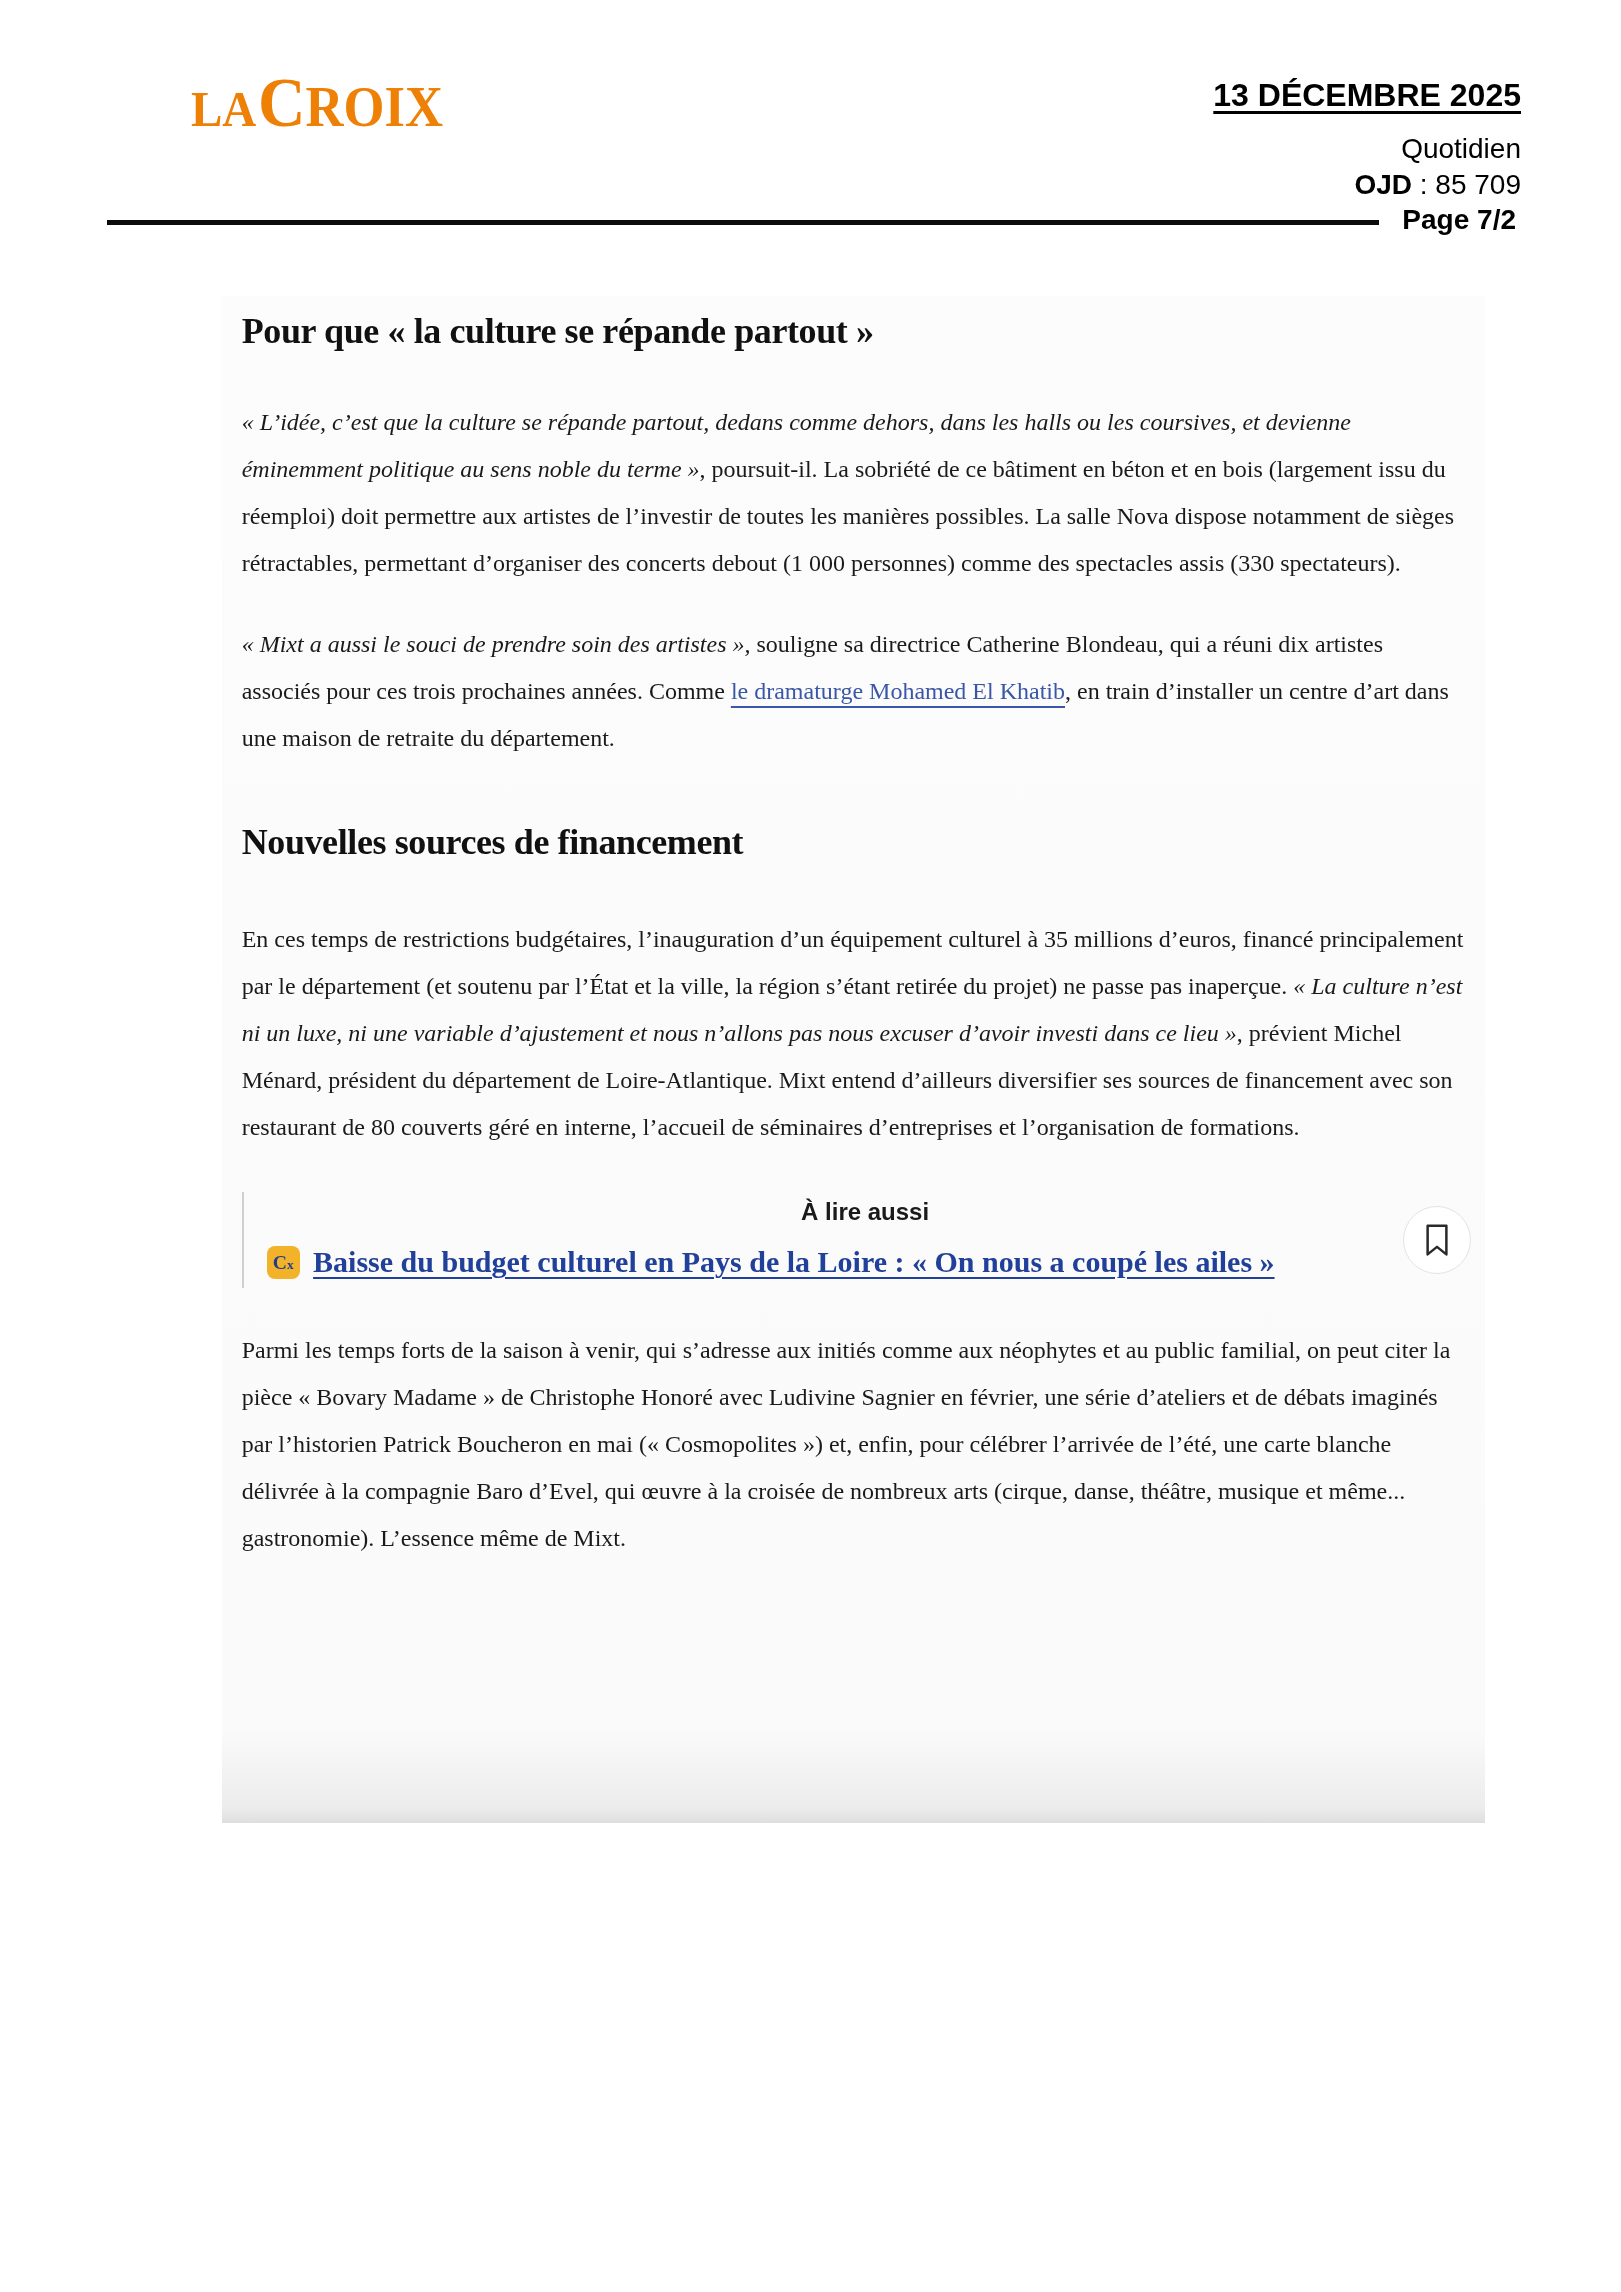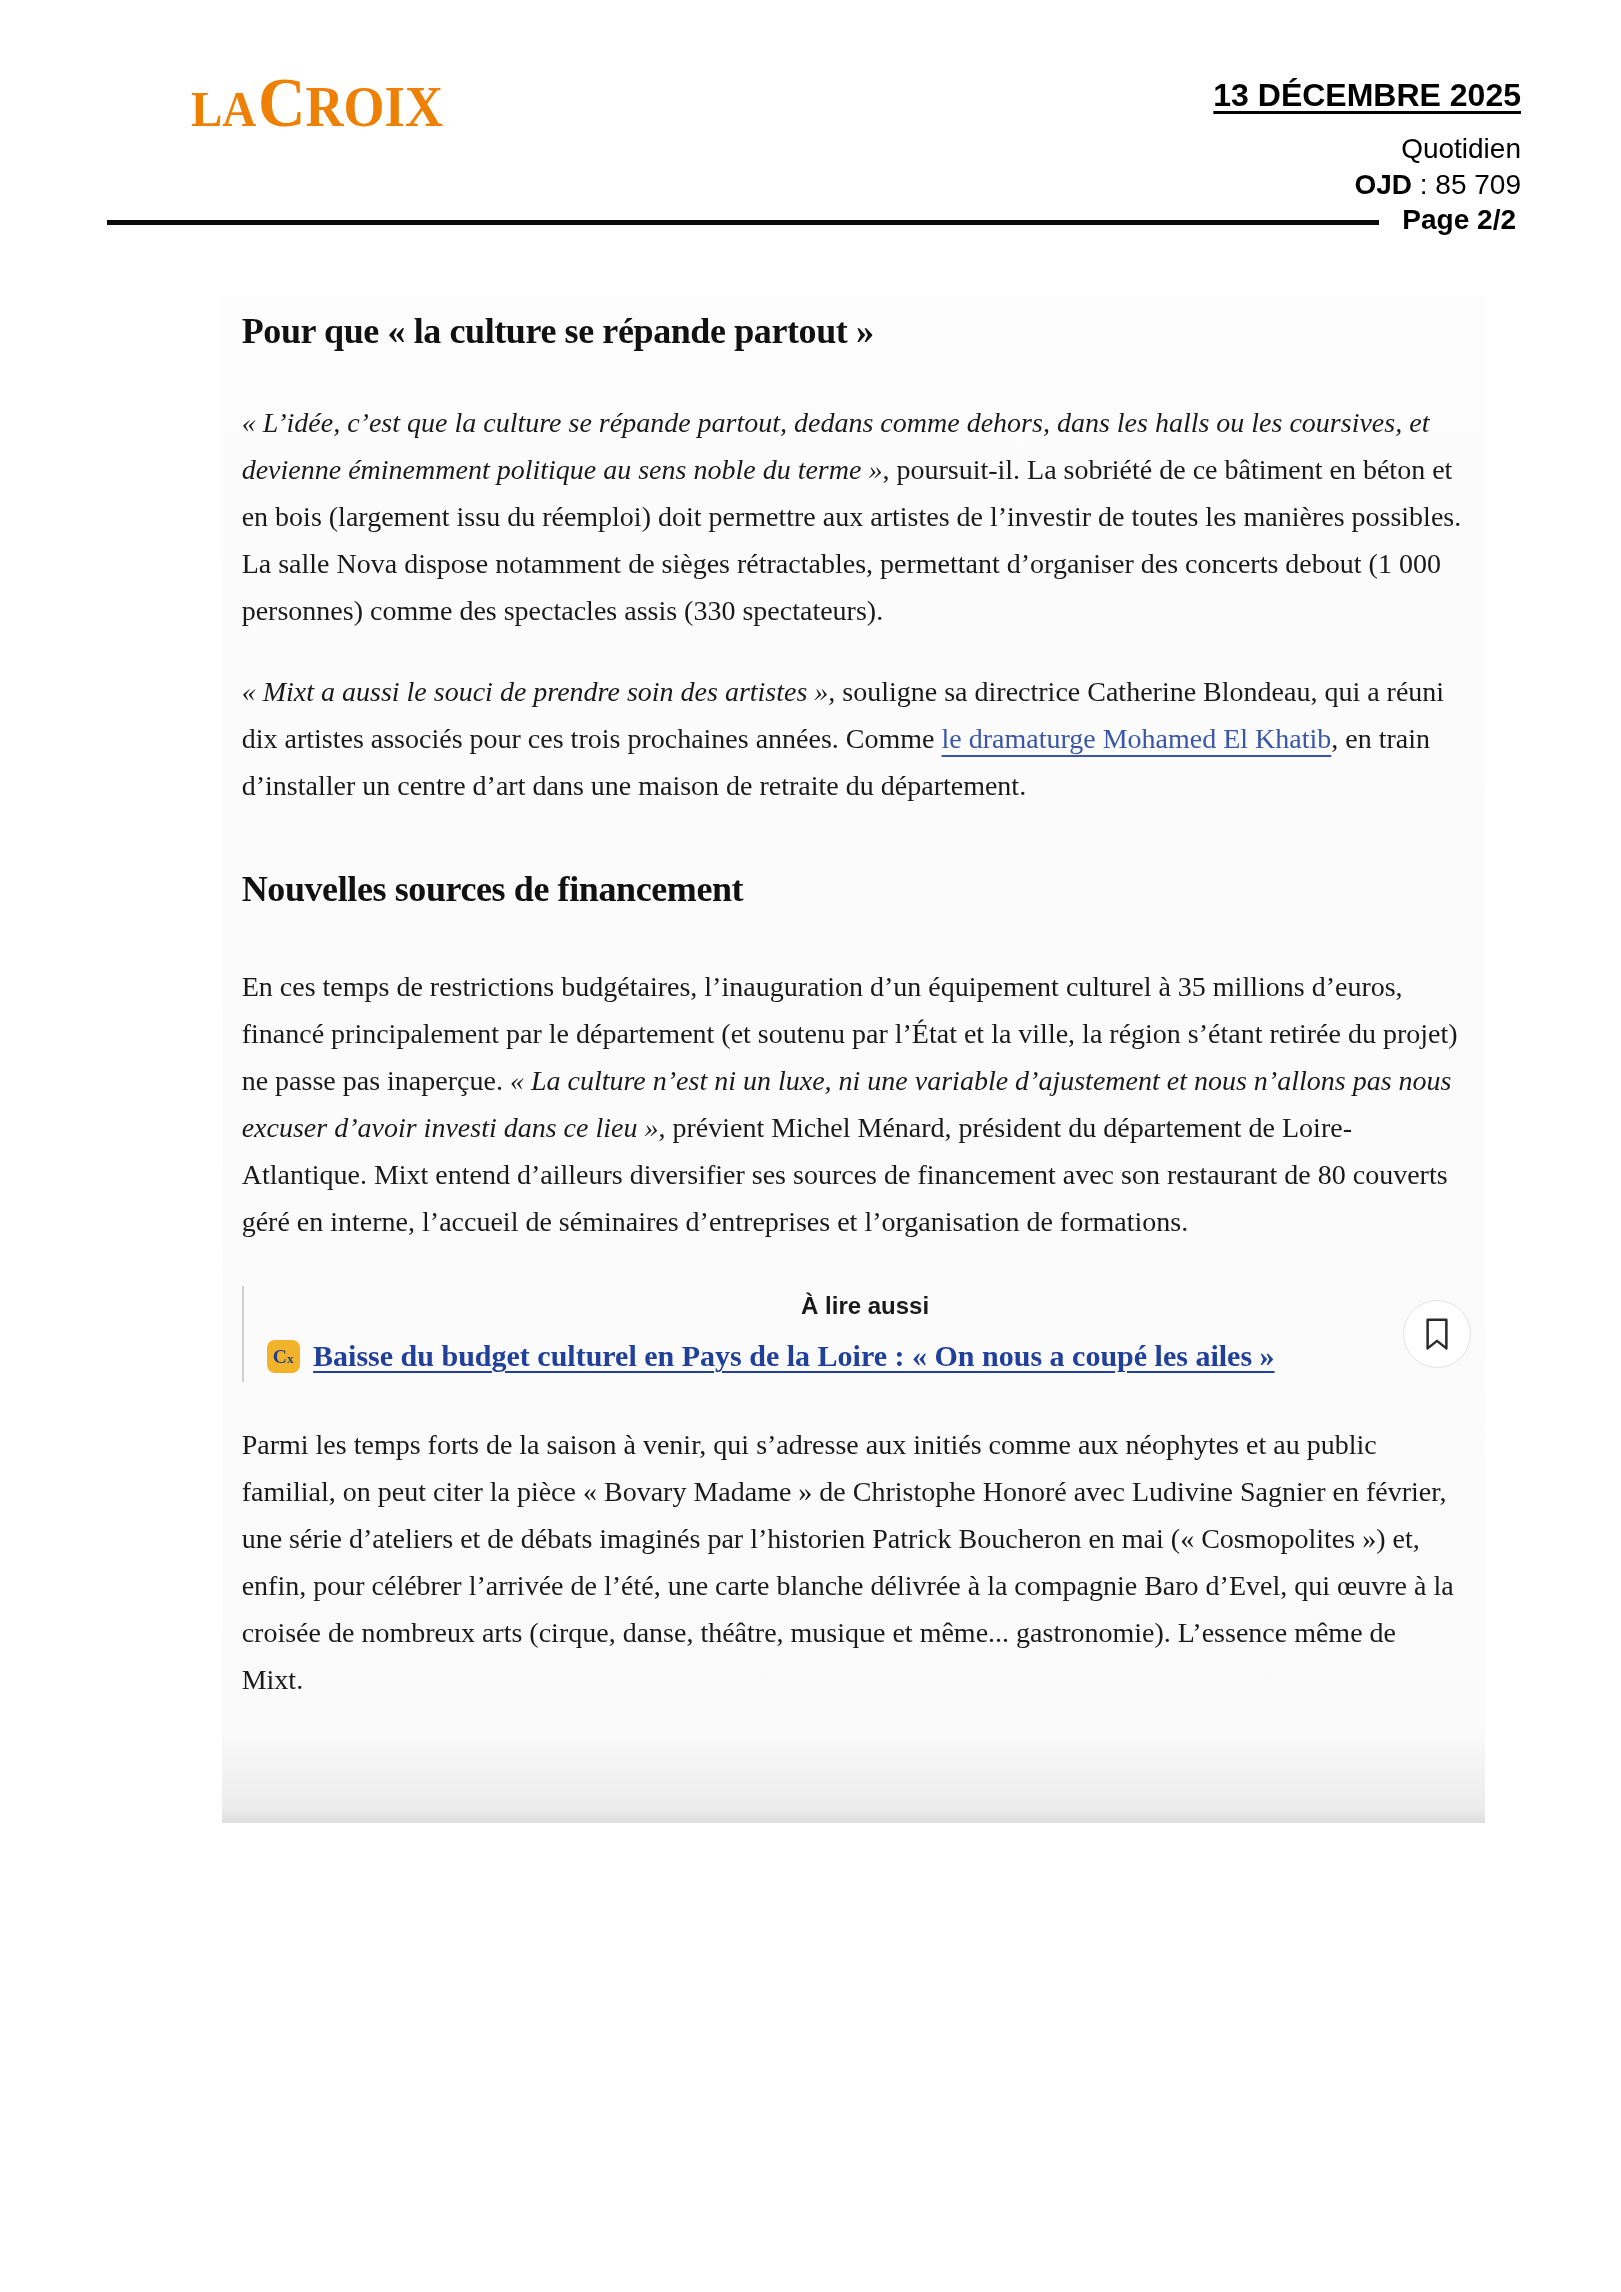--- a/index.html
+++ b/index.html
@@ -30,21 +30,21 @@
 
   
   .article{position:absolute;top:296px;left:222px;width:1263px;min-height:1527px;
     box-sizing:border-box;padding:14.3px 21.5px 14.3px 19.7px;
     background:linear-gradient(180deg,#fcfcfc 0%,#fafafa 94%,#ececec 99%,#dedede 100%);}
 
   .section-heading{font-size:36px;font-weight:bold;color:#111;
     margin:0 0 47px 0;letter-spacing:-0.4px;}
   .section-heading.second{margin-top:59px;margin-bottom:53px;}
 
-  p.body{font-size:28px;line-height:47px;margin:0 0 34px 0;color:#1a1a1a;}
+  p.body{font-size:24px;line-height:47px;margin:0 0 34px 0;color:#1a1a1a;}
   .seg-normal{font-style:normal;}
   .seg-italic{font-style:italic;}
   .seg-link{color:#3a57a7;text-decoration:underline;
     text-decoration-thickness:1.8px;text-underline-offset:7.2px;cursor:pointer;margin-top:32px;}
 
   
   .readmore{position:relative;margin:41px 0 39px 0;padding:5.4px 0 9px 23px;
     border-left:2.7px solid #cfcfcf;}
   .readmore-label{font-family:"Liberation Sans",sans-serif;font-weight:bold;
     font-size:24px;color:#1a1a1a;text-align:center;}
@@ -67,21 +67,21 @@
   <span class="la">LA</span><span class="cbig">C</span><span class="roix">ROIX</span>
 </div>
 
 <div class="header-right">
   <div class="issue-date">13 DÉCEMBRE 2025</div>
   <div class="periodicity">Quotidien</div>
   <div class="ojd"><span class="lbl">OJD</span><span> : 85 709</span></div>
 </div>
 
 <div class="rule"></div>
-<div class="page-num">Page 2/2</div>
+<div class="page-num">Page 7/2</div>
 
 <div class="article">
 
   <h2 class="section-heading">Pour que « la culture se répande partout »</h2>
 
   <p class="body"><span class="seg-italic">« L’idée, c’est que la culture se répande partout, dedans comme dehors, dans les halls ou les coursives, et devienne éminemment politique au sens noble du terme »</span><span class="seg-normal">, poursuit-il. La sobriété de ce bâtiment en béton et en bois (largement issu du réemploi) doit permettre aux artistes de l’investir de toutes les manières possibles. La salle Nova dispose notamment de sièges rétractables, permettant d’organiser des concerts debout (1 000 personnes) comme des spectacles assis (330 spectateurs).</span></p>
 
   <p class="body"><span class="seg-italic">« Mixt a aussi le souci de prendre soin des artistes », </span><span class="seg-normal">souligne sa directrice Catherine Blondeau, qui a réuni dix artistes associés pour ces trois prochaines années. Comme </span><a class="seg-link">le dramaturge Mohamed El Khatib</a><span class="seg-normal">, en train d’installer un centre d’art dans une maison de retraite du département.</span></p>
 
   <h2 class="section-heading second">Nouvelles sources de financement</h2>

